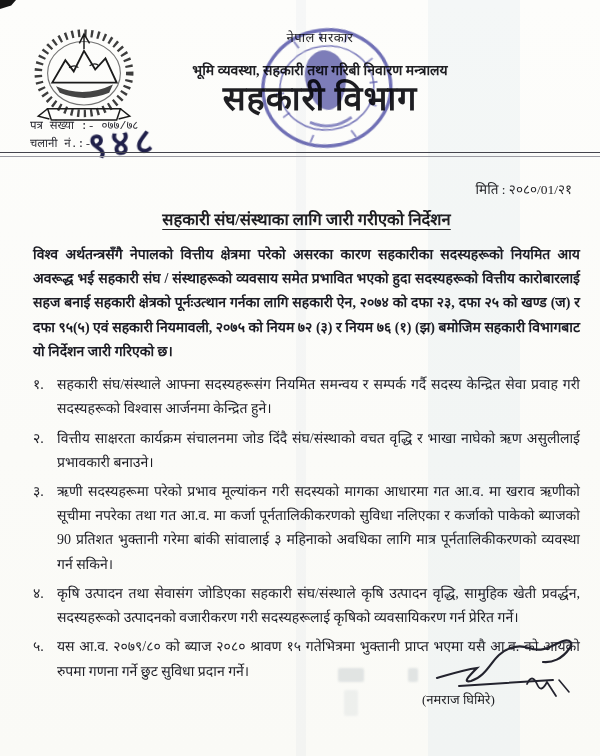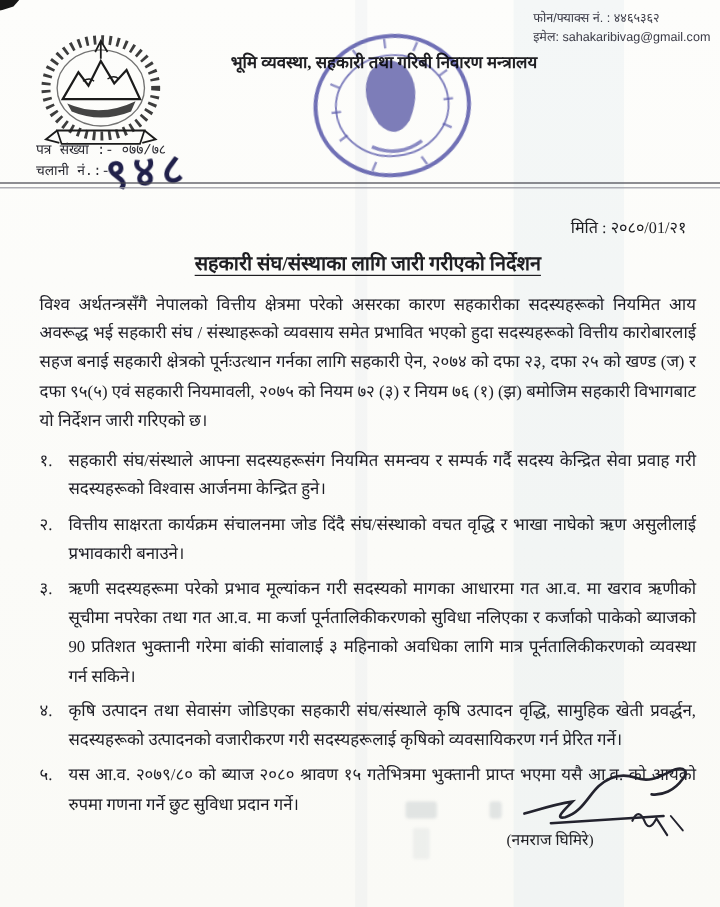--- a/index.html
+++ b/index.html
@@ -45,21 +45,21 @@
 
   .date-line{position:absolute;right:28px;top:180px;font-size:13.5px;}
 
   .doc-title{position:absolute;left:0;right:12px;top:207px;text-align:center;
     font-size:16.5px;font-weight:bold;padding-left:25px;}
   .doc-title span{text-decoration:underline;text-underline-offset:4px;}
 
   
   .body{position:absolute;left:33px;right:20px;top:243px;
     font-size:14px;line-height:1.73;text-align:justify;color:#1c1c24;}
-  .intro{margin:0 0 9px 0;}
+  .intro{margin:0 0 9px 0;font-weight:bold;}
   .directive{position:relative;padding-left:24px;margin-bottom:5px;}
   .directive .num{position:absolute;left:0;top:0;}
 
   
   .sig-block{position:absolute;right:10px;top:636px;width:168px;text-align:left;}
   .sig-scribble{display:block;margin:0 auto -8px auto;}
   .sig-name{font-size:13px;}
   .sig-post{font-size:13px;margin-top:9px;}
 </style>
 </head>
@@ -67,40 +67,38 @@
 
 <div class="page">
 
   <div class="corner-mark"></div>
   <div class="scan-band band1"></div>
   <div class="scan-band band2"></div>
   <div class="ghost-smudge" style="left:338px;top:668px;width:26px;height:14px;"></div>
   <div class="ghost-smudge" style="left:408px;top:668px;width:10px;height:14px;"></div>
   <div class="ghost-smudge" style="left:344px;top:690px;width:14px;height:26px;opacity:.5;"></div>
 
-  <div class="contact">
-    <div>फोन/फ्याक्स नं. : ४४६५३६२</div>
-    <div>इमेल: sahakaribivag@gmail.com</div>
-  </div>
 
   <div class="emblem">
     <svg width="112" height="106" viewBox="0 0 120 112">
       <ellipse cx="60" cy="52" rx="49" ry="43" fill="none" stroke="#1b1b1b" stroke-width="8" stroke-dasharray="2.5 4.5" opacity="0.85"></ellipse>
       <ellipse cx="60" cy="52" rx="39" ry="34" fill="none" stroke="#2a2a2a" stroke-width="1.2" opacity="0.65"></ellipse>
       <path d="M26 62 L40 38 L49 50 L60 28 L72 48 L83 36 L95 62 Z" fill="none" stroke="#1b1b1b" stroke-width="2"></path>
       <path d="M30 66 Q60 79 91 64 L87 73 Q60 84 34 73 Z" fill="#1b1b1b" opacity="0.82"></path>
       <path d="M55 20 L60 10 L66 20 M60 10 L60 26" stroke="#1b1b1b" fill="none" stroke-width="1.6"></path>
       <path d="M44 46 q6 -4 10 0 M66 44 q6 -4 10 0" stroke="#1b1b1b" fill="none" stroke-width="1.2"></path>
       <path d="M21 90 L99 90 L95 102 L25 102 Z" fill="none" stroke="#1b1b1b" stroke-width="1.6"></path>
       <path d="M21 90 L11 98 L23 101 M99 90 L109 98 L97 101" stroke="#1b1b1b" fill="none" stroke-width="1.6"></path>
     </svg>
   </div>
 
   <div class="header">
+    <div class="gov-line">नेपाल सरकार</div>
     <div class="ministry-line">भूमि व्यवस्था, सहकारी तथा गरिबी निवारण मन्त्रालय</div>
+    <div class="dept-line">सहकारी विभाग</div>
   </div>
 
   <div class="stamp">
     <svg width="142" height="130" viewBox="0 0 142 130">
       <ellipse cx="71" cy="64" rx="64" ry="58" fill="none" stroke="#34349b" stroke-width="3.4" opacity="0.8"></ellipse>
       <ellipse cx="71" cy="64" rx="47" ry="42" fill="none" stroke="#34349b" stroke-width="1.6" opacity="0.7"></ellipse>
       <path d="M56 34 Q71 18 86 34 Q98 52 84 78 Q71 94 58 78 Q44 52 56 34 Z" fill="#2e2e92" opacity="0.7"></path>
       <path d="M50 96 q21 12 42 0" stroke="#34349b" stroke-width="3" fill="none" opacity="0.65"></path>
       <g stroke="#34349b" stroke-width="2" opacity="0.6">
         <path d="M22 40 l7 4"></path>

